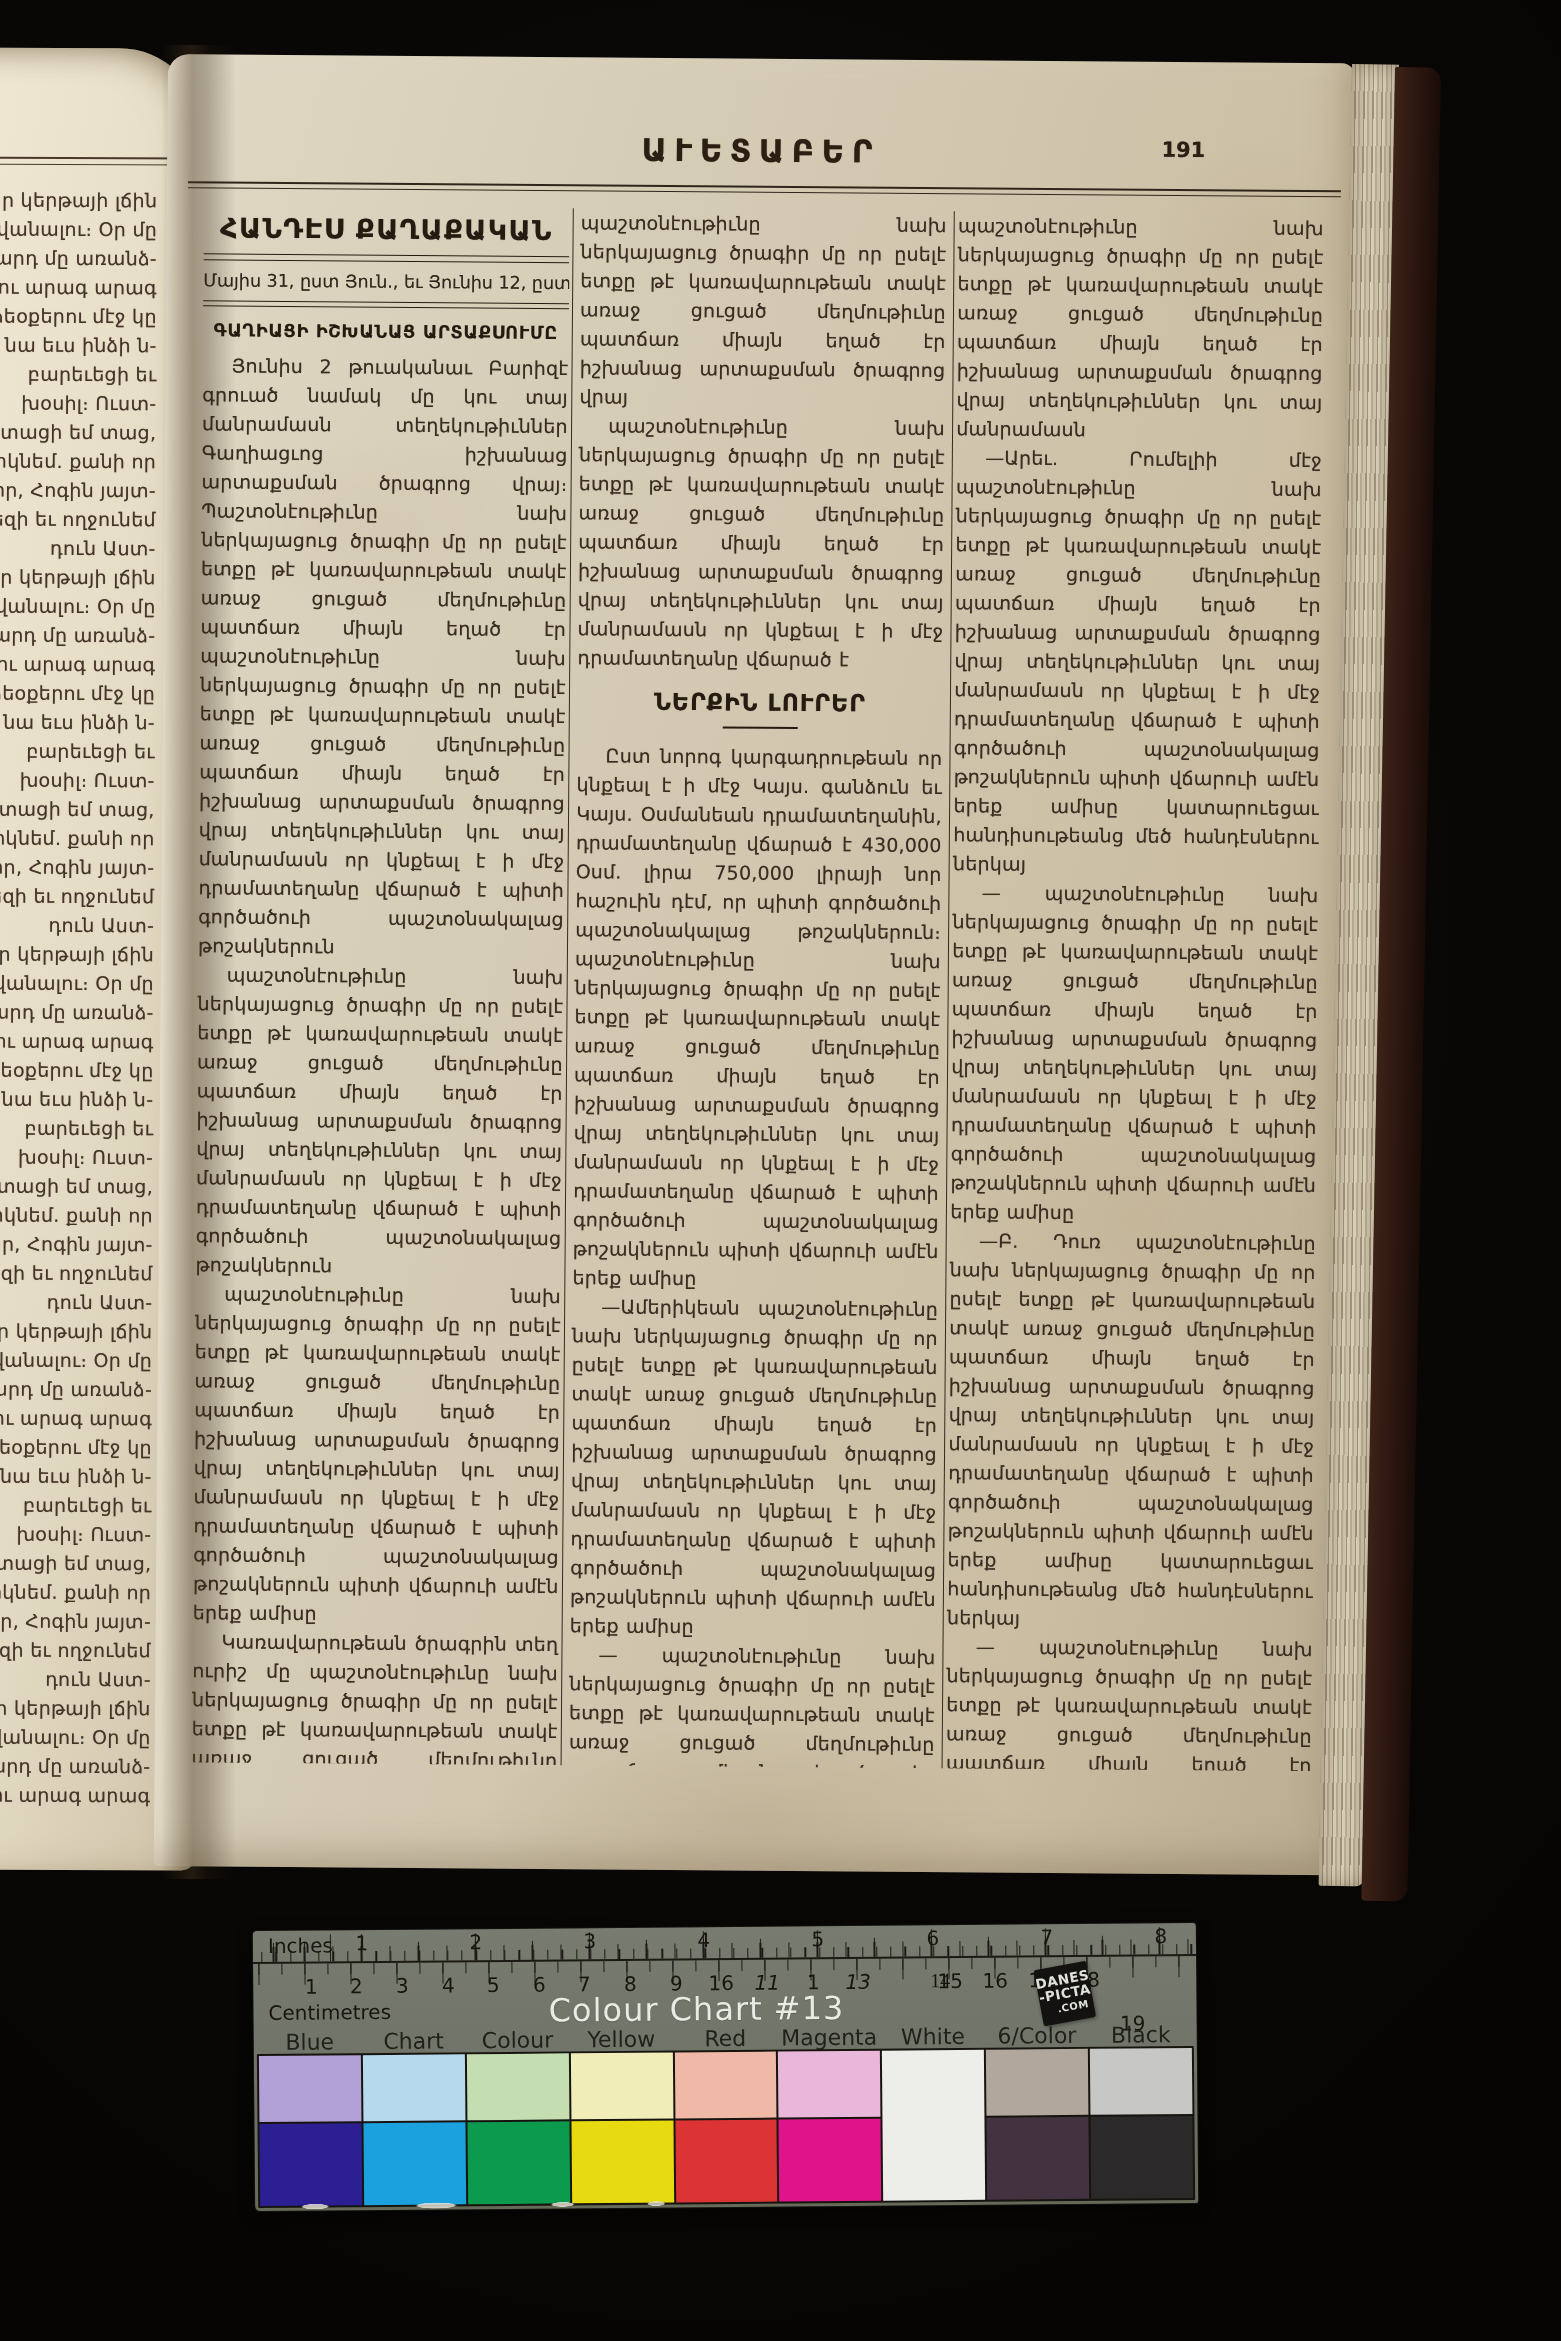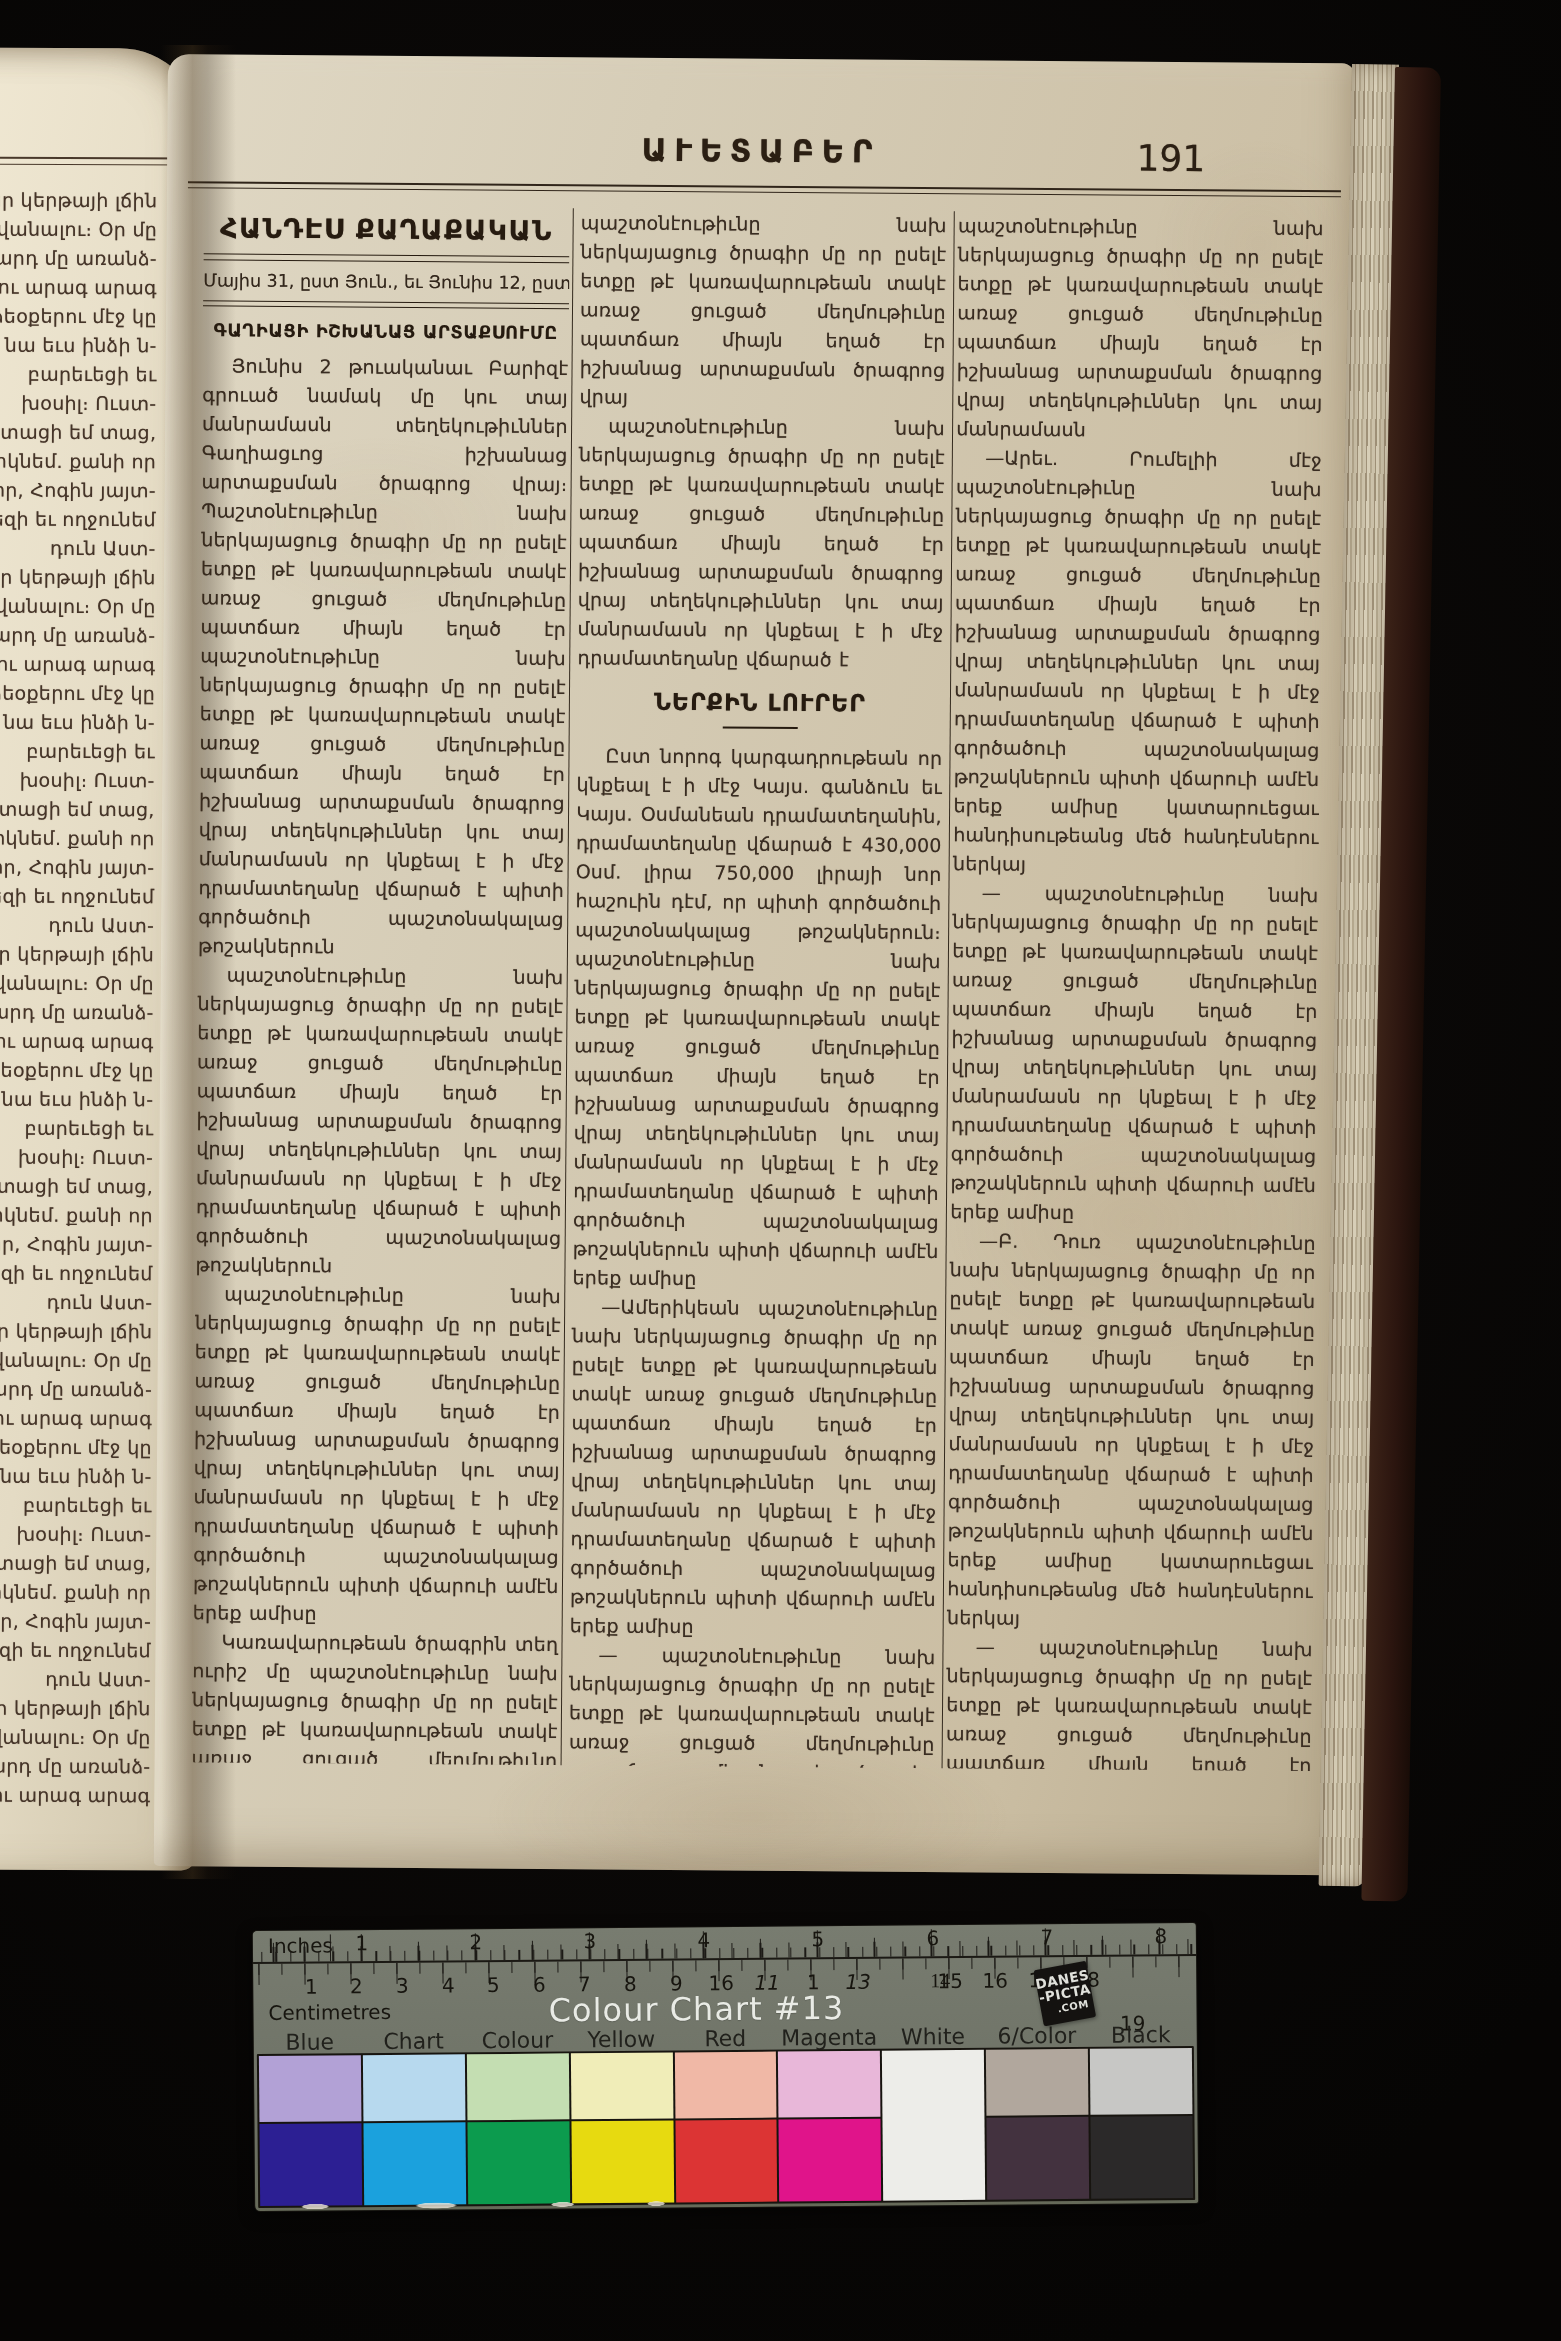--- a/index.html
+++ b/index.html
@@ -24,21 +24,21 @@
     border-radius:21px 13px 5px 5px;
     box-shadow:inset 30px 5px 45px -25px rgba(255,250,235,.55), inset -17px -22px 45px -17px rgba(108,88,58,.5);}
   .right-page::before{content:'';position:absolute;inset:0;border-radius:inherit;pointer-events:none;
     background:
      radial-gradient(ellipse 210px 130px at 18% 26%, rgba(158,128,88,.07), transparent 70%),
      radial-gradient(ellipse 260px 190px at 82% 64%, rgba(148,118,78,.10), transparent 72%),
      radial-gradient(ellipse 350px 120px at 50% 97%, rgba(120,95,60,.14), transparent 75%),
      radial-gradient(ellipse 150px 150px at 92% 10%, rgba(150,120,80,.08), transparent 70%);}
   .masthead{position:absolute;top:74px;left:0;width:100%;text-align:center;font-weight:bold;
     font-size:31px;letter-spacing:7.5px;color:#2b1f13;text-shadow:0 0 0.8px rgba(43,31,19,.6);}
-  .pageno{position:absolute;top:76px;right:149px;font-size:36px;font-weight:normal;color:#2b1f13;
+  .pageno{position:absolute;top:76px;right:149px;font-size:21px;font-weight:bold;color:#2b1f13;
     text-shadow:0 0 0.8px rgba(43,31,19,.6);margin-left:31px;}
   .head-rule{position:absolute;top:127px;left:21px;right:13px;height:4px;
     border-top:2.5px solid #30251a;border-bottom:1px solid #30251a;}
   .cols{position:absolute;top:151px;left:37px;width:1120px;height:1557px;display:flex;}
   .col{width:368px;height:100%;overflow:hidden;}
   .col.mid{border-left:1px solid #342a1e;border-right:1px solid #342a1e;padding:0 7.5px;margin:0 3px;}
   p.body{font-size:19px;line-height:29px;text-align:justify;color:#392c21;margin:0;
     text-indent:29px;letter-spacing:0.2px;word-spacing:1px;text-shadow:0 0 0.7px rgba(57,44,33,.55);}
   p.body.noind{text-indent:0;}
   .c1-title{text-align:center;font-weight:bold;font-size:27px;color:#261b10;margin:7px 0 0;letter-spacing:1.5px;

